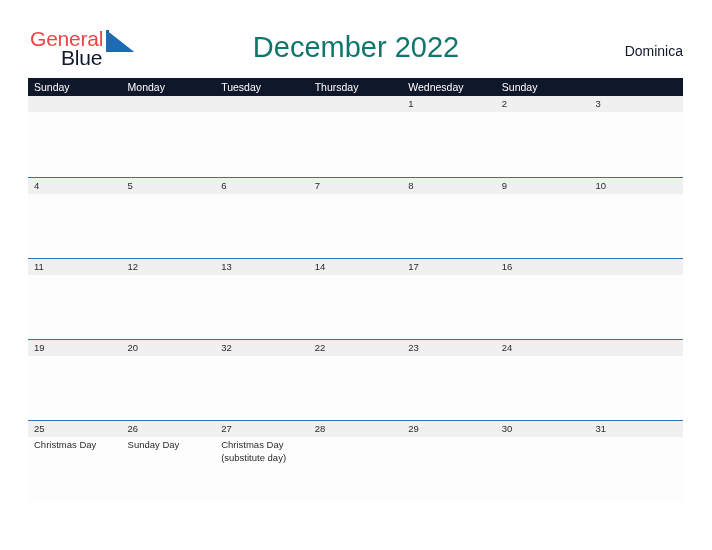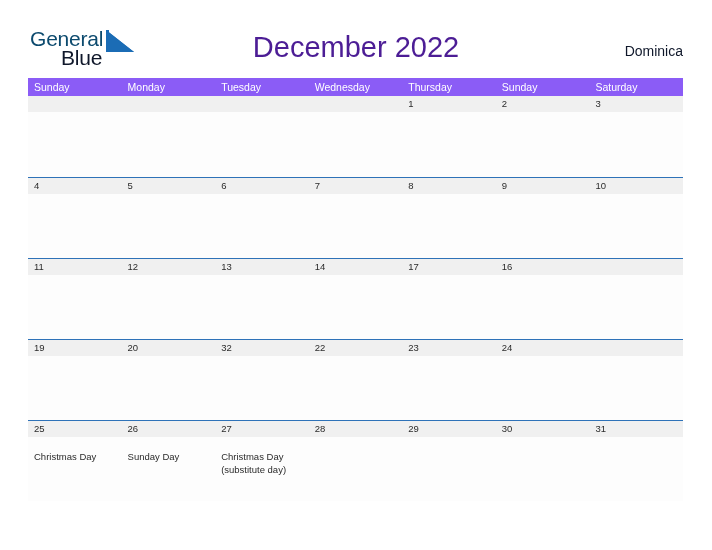--- a/index.html
+++ b/index.html
@@ -33,21 +33,21 @@
     left: 30px;
     top: 28px;
     width: 120px;
     height: 44px;
   }
   .logo-general {
     position: absolute;
     left: 0;
     top: 0;
     font-size: 21px;
-    color: #0c4a6e;
+    color: #ef4444;
     letter-spacing: -0.2px;
     line-height: 22px;
     font-family: "Liberation Sans", sans-serif;
   }
   .logo-blue {
     position: absolute;
     left: 31px;
     top: 19px;
     font-size: 21px;
     color: #0f172a;
@@ -63,21 +63,21 @@
     height: 22px;
   }
 
   .title {
     position: absolute;
     left: 0;
     top: 31px;
     width: 712px;
     text-align: center;
     font-size: 29px;
-    color: #4c1d95;
+    color: #0f766e;
     font-family: "Liberation Sans", sans-serif;
     font-weight: normal;
     letter-spacing: 0px;
   }
   .country {
     position: absolute;
     right: 29px;
     top: 43px;
     font-size: 14px;
     color: #0f172a;
@@ -88,21 +88,21 @@
   .calendar {
     position: absolute;
     left: 28px;
     top: 78px;
     width: 655px;
   }
   .dow-row {
     display: flex;
     width: 655px;
     height: 18px;
-    background: #8b5cf6;
+    background: #0f172a;
   }
   .dow-cell {
     width: 93.571px;
     box-sizing: border-box;
     padding-left: 6px;
     color: #FFFFFF;
     font-size: 10.5px;
     line-height: 18px;
     font-family: "Liberation Sans", sans-serif;
     white-space: nowrap;
@@ -134,21 +134,21 @@
     color: #2B2B2B;
     font-family: "Liberation Sans", sans-serif;
     height: 16px;
   }
   .day-event {
     display: block;
     font-size: 9.5px;
     line-height: 12.5px;
     color: #2B2B2B;
     font-family: "Liberation Sans", sans-serif;
-    margin-top: 14px;
+    margin-top: 2px;
     white-space: pre-line;
     width: 92px;
   }
 </style>
 </head>
 <body>
 
 <div class="page">
 
   <div class="header">
@@ -166,24 +166,23 @@
     <div class="title">December 2022</div>
     <div class="country">Dominica</div>
   </div>
 
   <div class="calendar">
 
     <div class="dow-row">
       <div class="dow-cell">Sunday</div>
       <div class="dow-cell">Monday</div>
       <div class="dow-cell">Tuesday</div>
+      <div class="dow-cell">Thursday</div>
       <div class="dow-cell">Wednesday</div>
-      <div class="dow-cell">Thursday</div>
       <div class="dow-cell">Sunday</div>
-      <div class="dow-cell">Saturday</div>
     </div>
 
     <div class="week-row first">
       <div class="day-cell">
           <span class="day-num"></span>
           <span class="day-event"></span>
         </div>
       <div class="day-cell">
           <span class="day-num"></span>
           <span class="day-event"></span>

